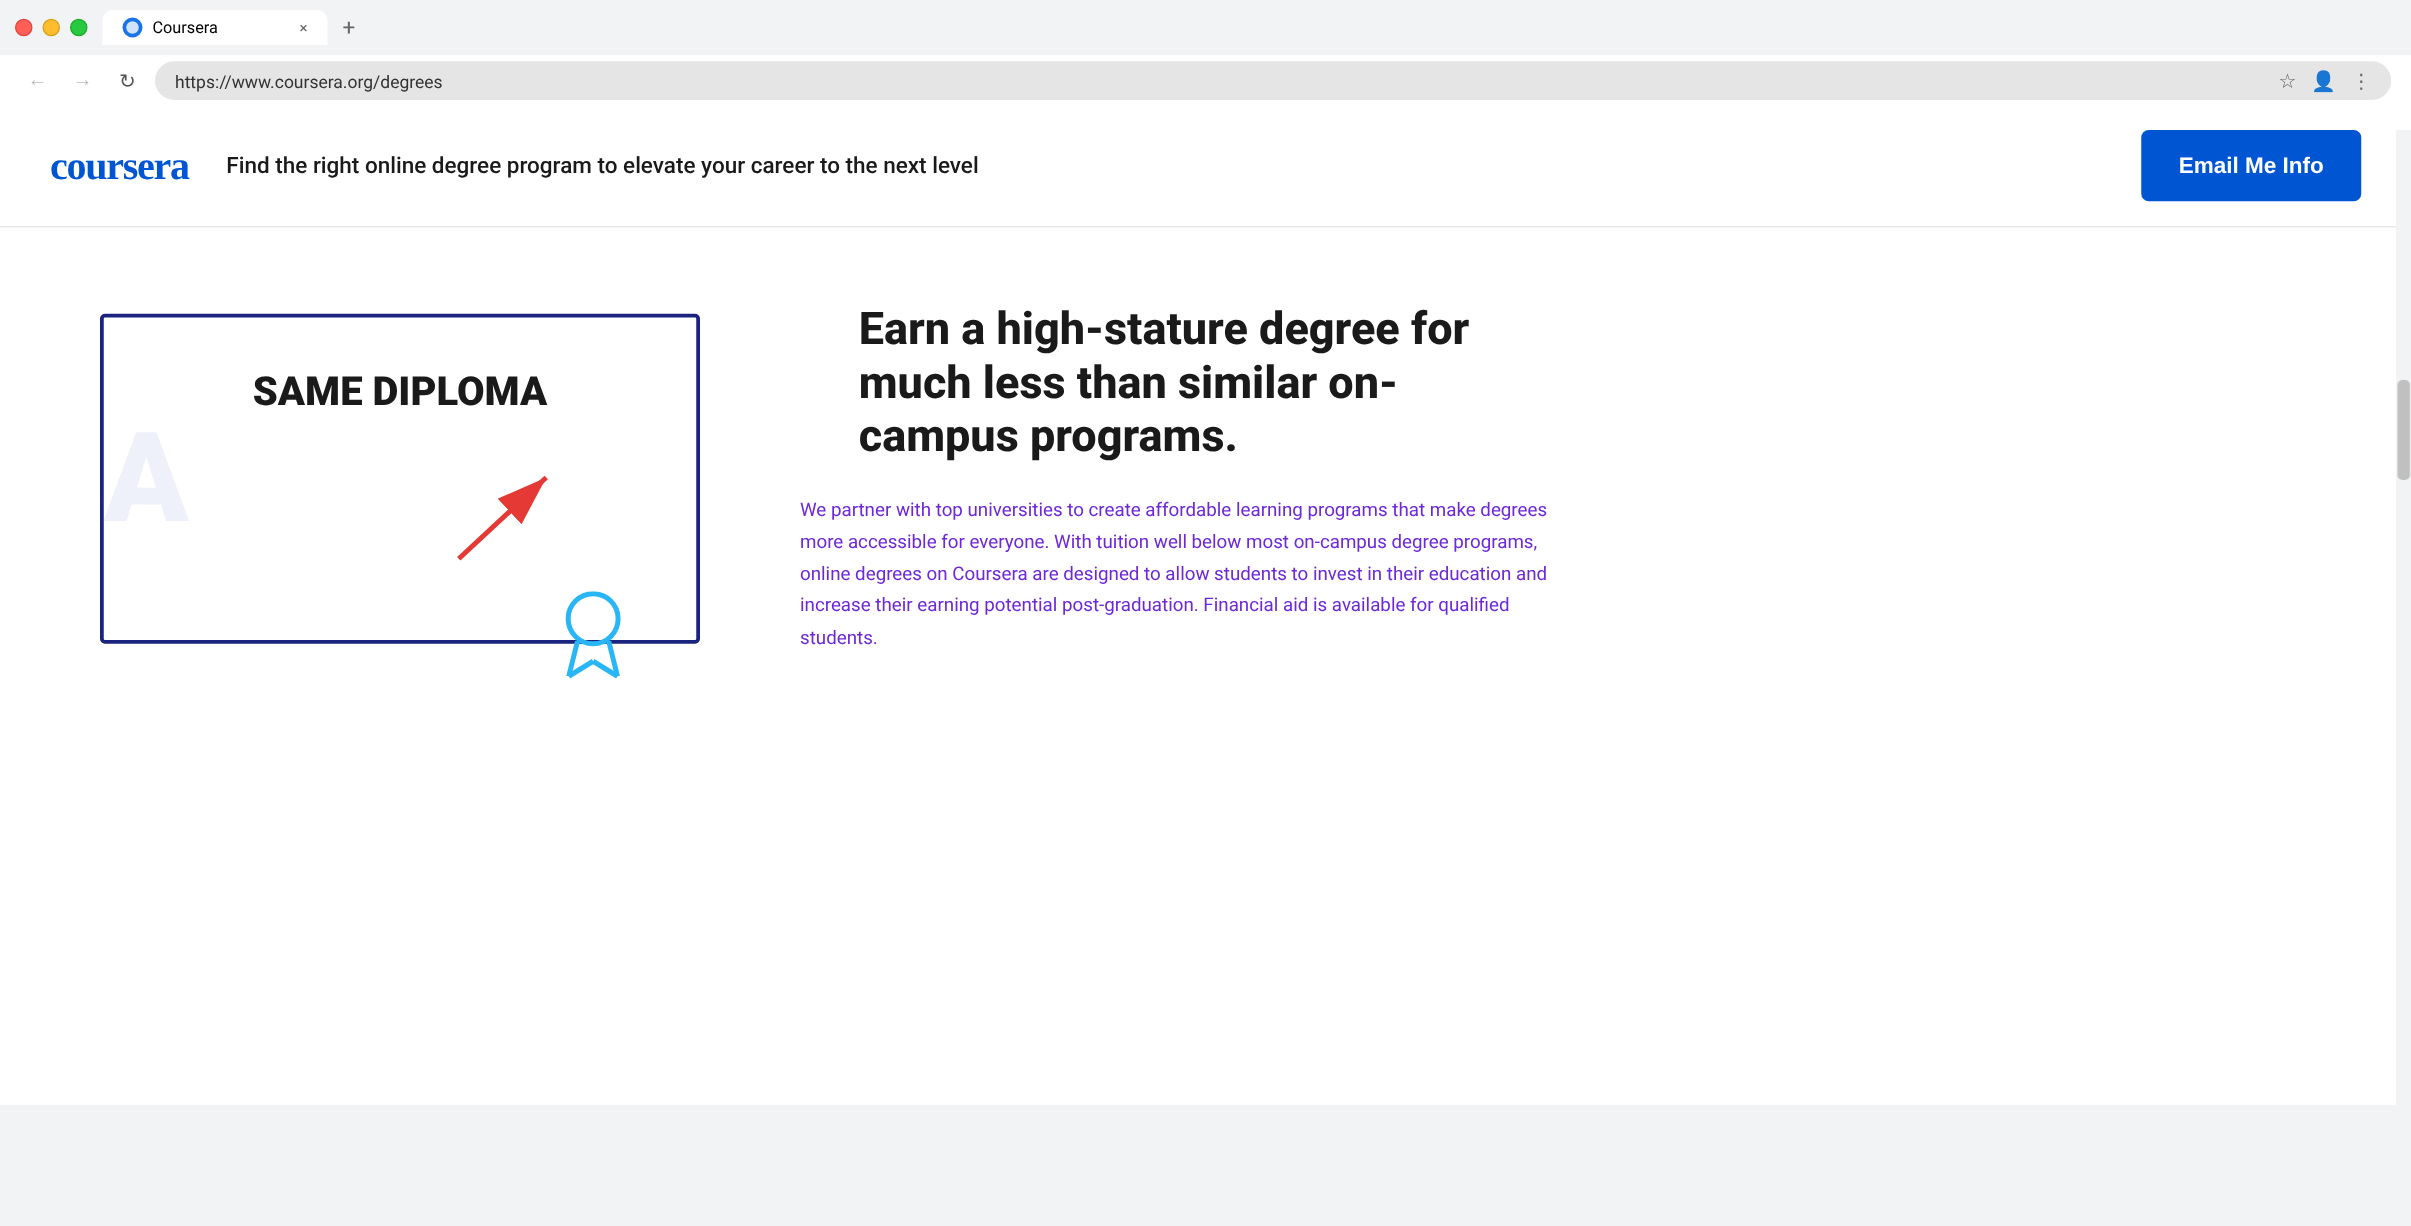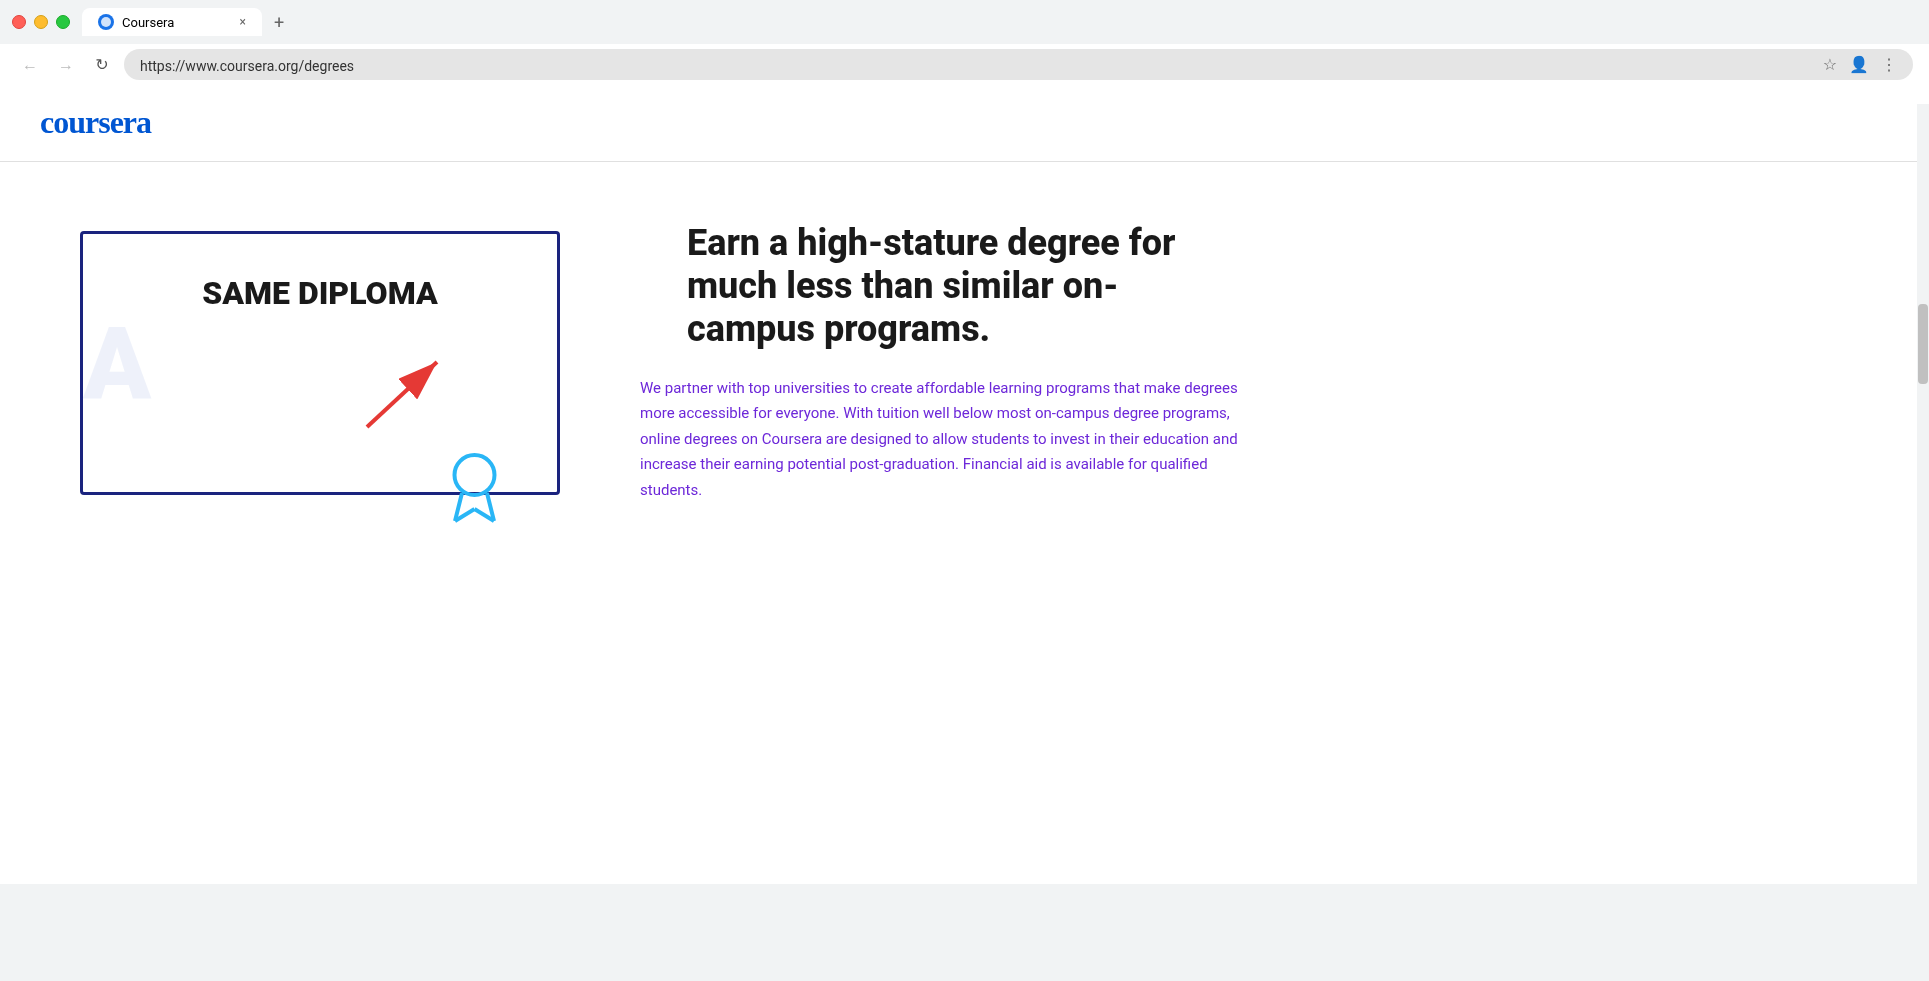--- a/index.html
+++ b/index.html
@@ -319,20 +319,22 @@
         <span>⋮</span>
       </div>
     </div>
   </div>
 </div>
 
 <div class="webpage">
 
   <div class="site-banner">
     <div class="coursera-logo">coursera</div>
+    <div class="banner-tagline">Find the right online degree program to elevate your career to the next level</div>
+    <button class="email-btn">Email Me Info</button>
   </div>
 
   <div class="main-content">
 
     <div class="diploma-card">
       <div class="watermark">A</div>
       <div class="diploma-title">SAME DIPLOMA</div>
 
 
       <div style="position:relative; height:80px;">

